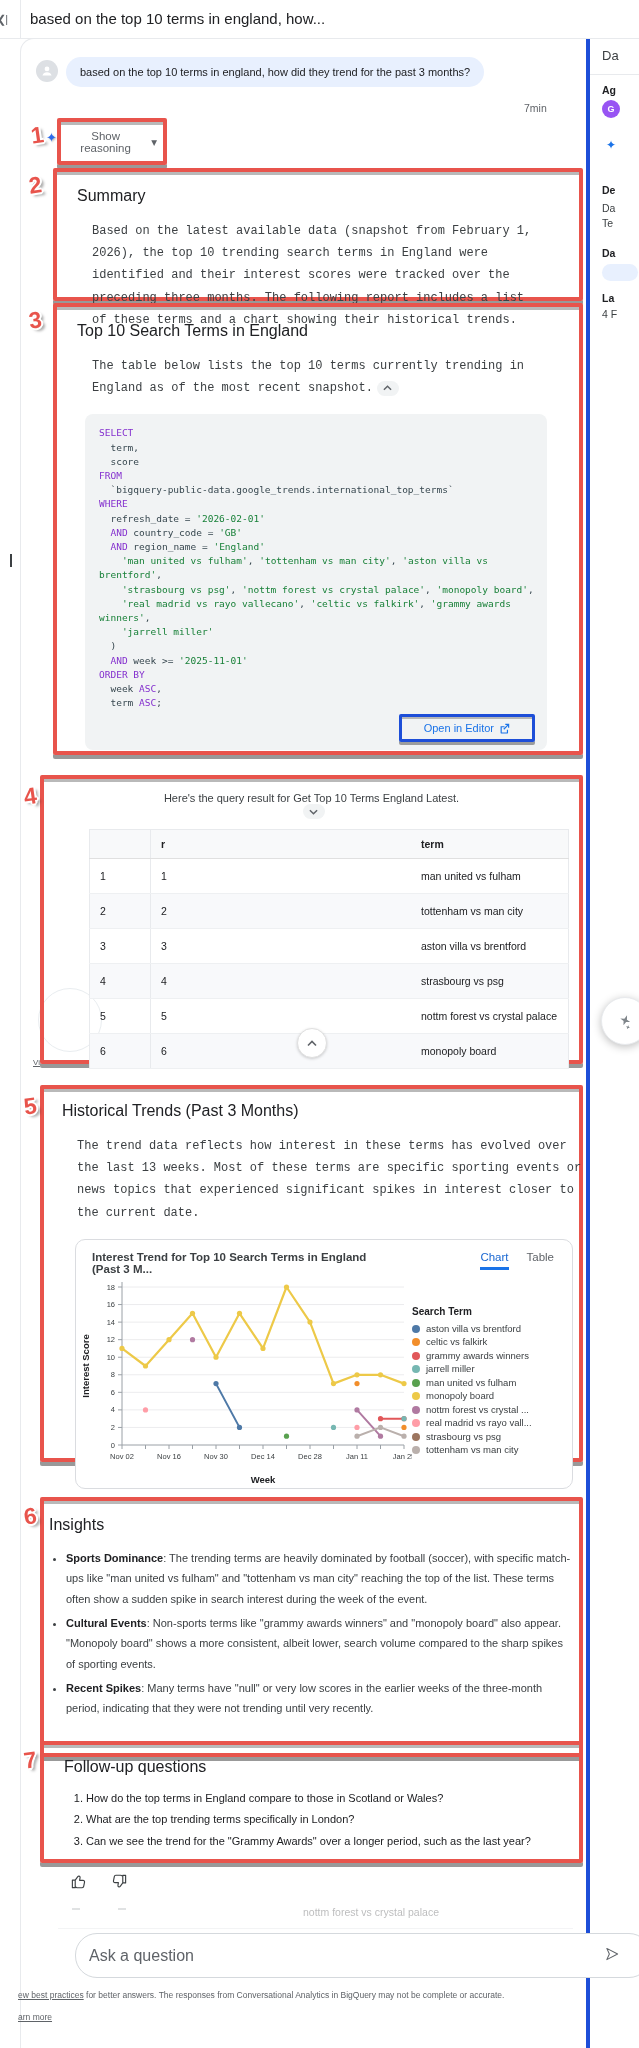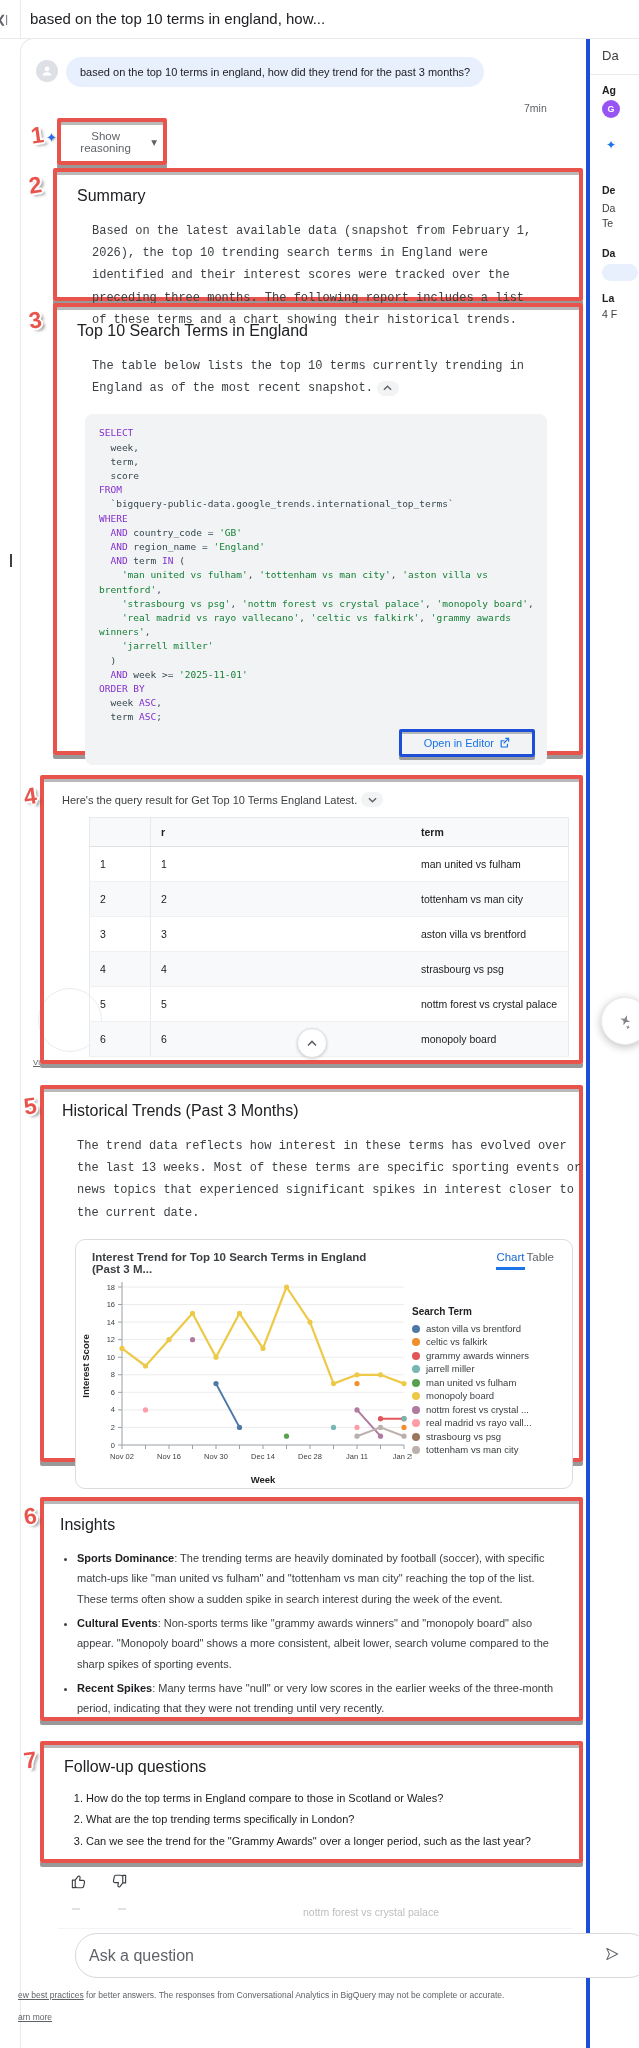--- a/index.html
+++ b/index.html
@@ -34,60 +34,60 @@
       box-shadow:0 4px 0 rgba(70,70,70,.55), inset 0 3px 0 rgba(70,70,70,.38);z-index:3;box-sizing:border-box;background:transparent;}
   .anno-num{position:absolute;z-index:6;font-size:23px;font-weight:bold;color:#e8544c;transform:rotate(-8deg);
       text-shadow:-1px -1px 0 #fff,1px -1px 0 #fff,-1px 1px 0 #fff,1px 1px 0 #fff,-2px 0 0 #fff,2px 0 0 #fff,0 2px 0 #fff,0 -2px 0 #fff,3px 3px 3px rgba(0,0,0,.4);}
   .anno-diamond{position:absolute;left:46px;top:130px;z-index:6;color:#2b6bed;font-size:13px;
       text-shadow:1px 1px 2px rgba(0,0,0,.3);}
   #box1{left:57px;top:118px;width:110px;height:47px;display:flex;align-items:center;justify-content:center;}
   #box2{left:53px;top:168px;width:530px;height:133px;padding:15px 20px;}
   #box3{left:53px;top:303px;width:530px;height:452px;padding:15px 20px;}
   #box4{left:40px;top:775px;width:543px;height:289px;padding:13px 18px;}
   #box5{left:40px;top:1085px;width:543px;height:377px;padding:13px 6px 13px 18px;}
-  #box6{left:40px;top:1497px;width:543px;height:224px;padding:15px 16px;}
+  #box6{left:40px;top:1497px;width:543px;height:260px;padding:15px 5px;}
   #box7{left:40px;top:1741px;width:543px;height:122px;padding:13px 20px;}
   .n1{left:31px;top:122px;} .n2{left:29px;top:172px;} .n3{left:29px;top:307px;} .n4{left:24px;top:783px;}
   .n5{left:24px;top:1093px;} .n6{left:24px;top:1503px;} .n7{left:24px;top:1747px;}
   
   h2.sec{margin:0 0 9px 0;font-size:16px;font-weight:400;color:#202124;}
   .body-text{font-size:12px;line-height:1.85;color:#3c4043;margin:15px;font-family:Liberation Mono, monospace;}
   .show-reasoning{border:none;background:none;font-size:11.5px;color:#5f6368;display:flex;align-items:center;gap:7px;cursor:pointer;}
   .pill-chevron{display:inline-flex;width:22px;height:15px;border-radius:8px;background:#f1f3f4;
       align-items:center;justify-content:center;vertical-align:middle;margin-left:4px;cursor:pointer;}
   
   .code-block{position:relative;margin:12px 0 0 8px;width:462px;background:#f1f3f4;border-radius:8px;
       padding:12px 0 40px 14px;box-sizing:border-box;}
   .code-line{font-family:"DejaVu Sans Mono",monospace;font-size:9.5px;line-height:14.2px;white-space:pre;color:#37474f;}
   .tok-kw{color:#8430ce;} .tok-str{color:#188038;} .tok-pl{color:#37474f;}
   .open-editor-anno{position:absolute;right:12px;bottom:8px;border:3px solid #1d4ed8;border-radius:2px;
       box-shadow:0 3px 0 rgba(70,70,70,.5), inset 0 2px 0 rgba(70,70,70,.35);padding:5px 22px;background:transparent;}
   .open-editor{display:flex;align-items:center;gap:5px;font-size:11px;color:#1a73e8;text-decoration:none;cursor:pointer;white-space:nowrap;}
   
-  .result-intro{font-size:11px;color:#3c4043;display:flex;align-items:center;}
+  .result-intro{font-size:11px;color:#3c4043;display:flex;align-items:center;flex-direction:column;}
   table.result{border-collapse:collapse;margin:10px 0 0 27px;width:480px;font-size:10.5px;color:#202124;
       border:1px solid #e8eaed;border-radius:8px;}
   table.result th{background:#f8f9fa;text-align:left;font-weight:bold;padding:8px 10px;border-bottom:1px solid #e0e0e0;}
   table.result td{padding:11px 10px;border-bottom:1px solid #eef0f2;}
   table.result tr:nth-child(even) td{background:#f8f9fb;}
   table.result td.rownum, table.result th:first-child{border-right:1px solid #e8eaed;}
   table.result th:nth-child(1),table.result td:nth-child(1){width:40px;}
   table.result th:nth-child(2),table.result td:nth-child(2){width:240px;}
   .collapse-up{position:absolute;left:50%;bottom:2px;transform:translateX(-50%);width:28px;height:28px;border-radius:50%;
       background:#fff;border:1px solid #e0e0e0;box-shadow:0 1px 3px rgba(0,0,0,.18);display:flex;align-items:center;justify-content:center;cursor:pointer;z-index:4;}
   .sparkle-fab{position:absolute;left:601px;top:997px;width:46px;height:46px;border-radius:50%;background:#fff;
       border:1px solid #e8eaed;box-shadow:0 2px 8px rgba(0,0,0,.25);display:flex;align-items:center;justify-content:center;z-index:30;cursor:pointer;}
   .ghost-circle{position:absolute;left:38px;top:988px;width:62px;height:62px;border-radius:50%;border:1px solid #e9edf0;z-index:1;}
   .vi-link{position:absolute;left:33px;top:1058px;font-size:8px;color:#5f6368;text-decoration:underline;z-index:2;cursor:pointer;}
   .cursor-artifact{position:absolute;left:10px;top:554px;width:2px;height:13px;background:#3c4043;z-index:2;}
   
   .chart-card{margin:10px 0 0 13px;width:498px;height:250px;border:1px solid #dadce0;border-radius:10px;box-sizing:border-box;background:#fff;}
   .chart-head{display:flex;justify-content:space-between;align-items:flex-start;padding:11px 14px 0 16px;}
   .chart-title{font-size:11.5px;font-weight:bold;color:#3c4043;max-width:300px;}
-  .tabs{display:flex;gap:2px;margin-right:4px;}
+  .tabs{display:flex;gap:18px;margin-right:4px;}
   .tab{font-size:11.5px;color:#5f6368;padding-bottom:4px;cursor:pointer;}
   .tab.active{color:#1967d2;border-bottom:3px solid #1a73e8;}
   .chart-body{display:flex;padding:2px 2px 0 2px;}
   .tick{font-size:7.5px;fill:#3c4043;font-family:"Liberation Sans",sans-serif;}
   .axis-label{font-size:9.5px;font-weight:bold;fill:#202124;font-family:"Liberation Sans",sans-serif;}
   .legend{margin-top:29px;width:152px;}
   .legend-title{font-size:10px;font-weight:bold;color:#202124;margin-bottom:5px;}
   .legend-item{display:flex;align-items:center;gap:6px;font-size:9.5px;color:#3c4043;line-height:13.5px;white-space:nowrap;cursor:pointer;}
   .legend-dot{width:8px;height:8px;border-radius:50%;flex:0 0 8px;}
   
@@ -156,29 +156,28 @@
 <div class="anno" id="box3">
   <h2 class="sec">Top 10 Search Terms in England</h2>
   <p class="body-text"><span>The table below lists the top 10 terms currently trending in England as of the most recent snapshot.</span><span class="pill-chevron">
         <svg width="9" height="6" viewBox="0 0 10 6">
           <polyline points="1,5 5,1 9,5" fill="none" stroke="#5f6368" stroke-width="1.6"></polyline>
         </svg>
       </span></p>
   <div class="code-block">
     <div>
         <div class="code-line"><span class="tok-kw">SELECT</span></div>
-        <div class="code-line"><span class="tok-pl">  week,</span></div>
         <div class="code-line"><span class="tok-pl">  term,</span></div>
         <div class="code-line"><span class="tok-pl">  score</span></div>
         <div class="code-line"><span class="tok-kw">FROM</span></div>
         <div class="code-line"><span class="tok-pl">  `bigquery-public-data.google_trends.international_top_terms`</span></div>
         <div class="code-line"><span class="tok-kw">WHERE</span></div>
+        <div class="code-line"><span class="tok-pl">  refresh_date = </span><span class="tok-str">'2026-02-01'</span></div>
         <div class="code-line"><span class="tok-pl">  </span><span class="tok-kw">AND</span><span class="tok-pl"> country_code = </span><span class="tok-str">'GB'</span></div>
         <div class="code-line"><span class="tok-pl">  </span><span class="tok-kw">AND</span><span class="tok-pl"> region_name = </span><span class="tok-str">'England'</span></div>
-        <div class="code-line"><span class="tok-pl">  </span><span class="tok-kw">AND</span><span class="tok-pl"> term </span><span class="tok-kw">IN</span><span class="tok-pl"> (</span></div>
         <div class="code-line"><span class="tok-pl">    </span><span class="tok-str">'man united vs fulham'</span><span class="tok-pl">, </span><span class="tok-str">'tottenham vs man city'</span><span class="tok-pl">, </span><span class="tok-str">'aston villa vs</span></div>
         <div class="code-line"><span class="tok-str">brentford'</span><span class="tok-pl">,</span></div>
         <div class="code-line"><span class="tok-pl">    </span><span class="tok-str">'strasbourg vs psg'</span><span class="tok-pl">, </span><span class="tok-str">'nottm forest vs crystal palace'</span><span class="tok-pl">, </span><span class="tok-str">'monopoly board'</span><span class="tok-pl">,</span></div>
         <div class="code-line"><span class="tok-pl">    </span><span class="tok-str">'real madrid vs rayo vallecano'</span><span class="tok-pl">, </span><span class="tok-str">'celtic vs falkirk'</span><span class="tok-pl">, </span><span class="tok-str">'grammy awards</span></div>
         <div class="code-line"><span class="tok-str">winners'</span><span class="tok-pl">,</span></div>
         <div class="code-line"><span class="tok-pl">    </span><span class="tok-str">'jarrell miller'</span></div>
         <div class="code-line"><span class="tok-pl">  )</span></div>
         <div class="code-line"><span class="tok-pl">  </span><span class="tok-kw">AND</span><span class="tok-pl"> week &gt;= </span><span class="tok-str">'2025-11-01'</span></div>
         <div class="code-line"><span class="tok-kw">ORDER BY</span></div>
         <div class="code-line"><span class="tok-pl">  week </span><span class="tok-kw">ASC</span><span class="tok-pl">,</span></div>

